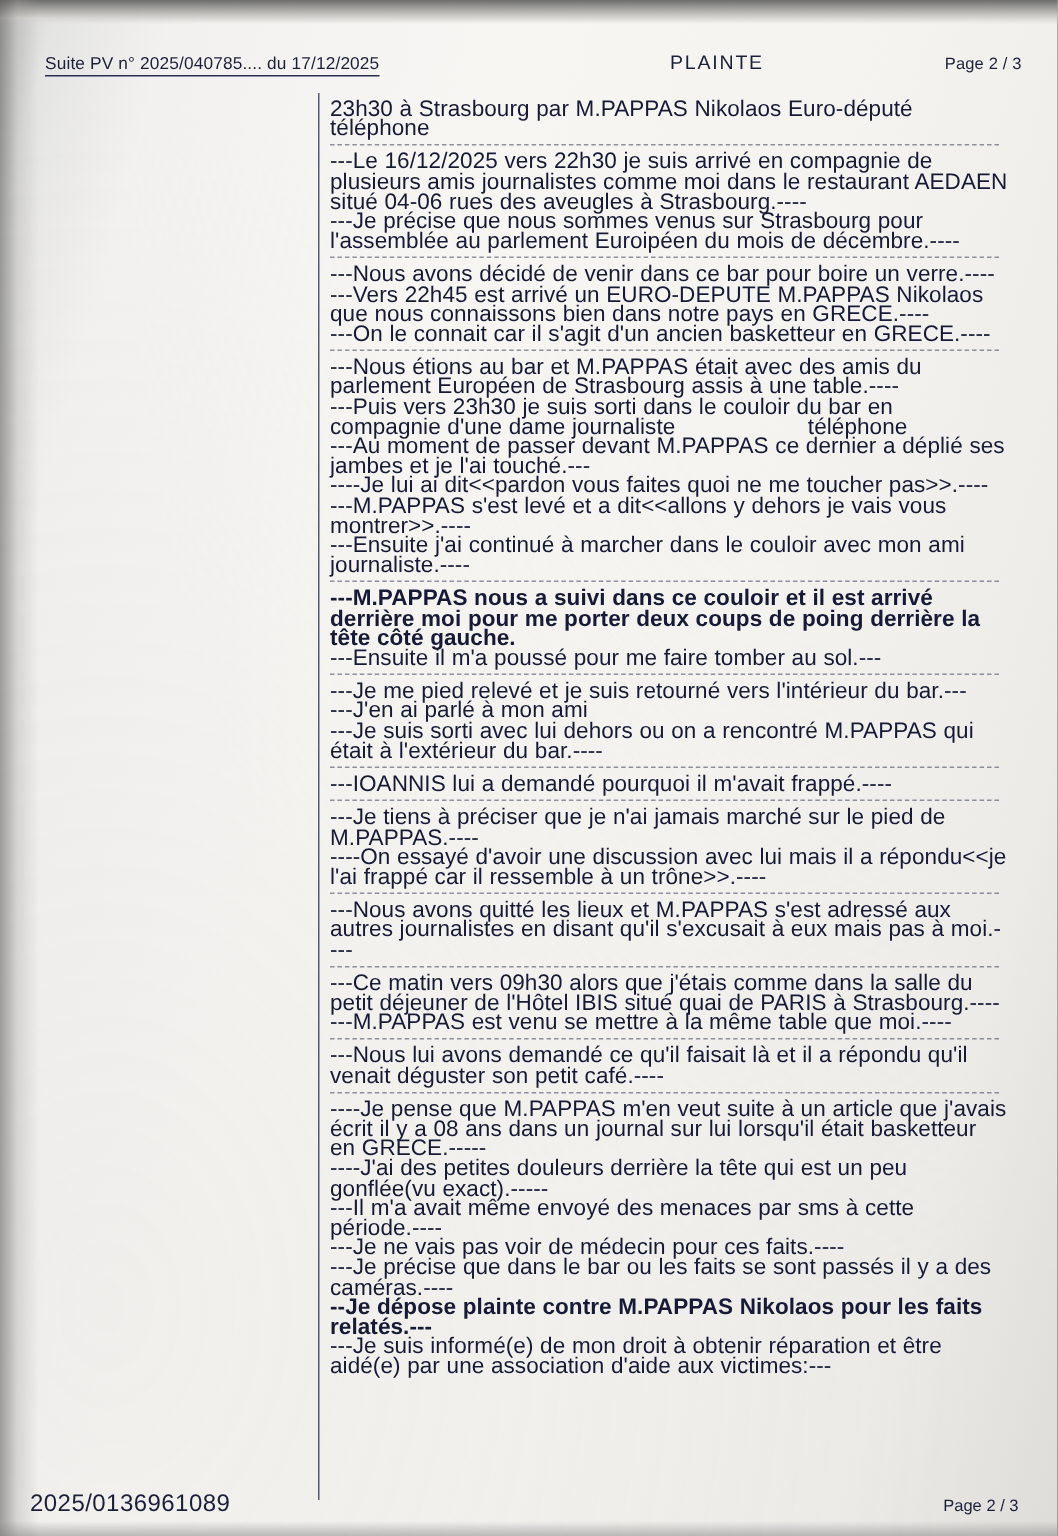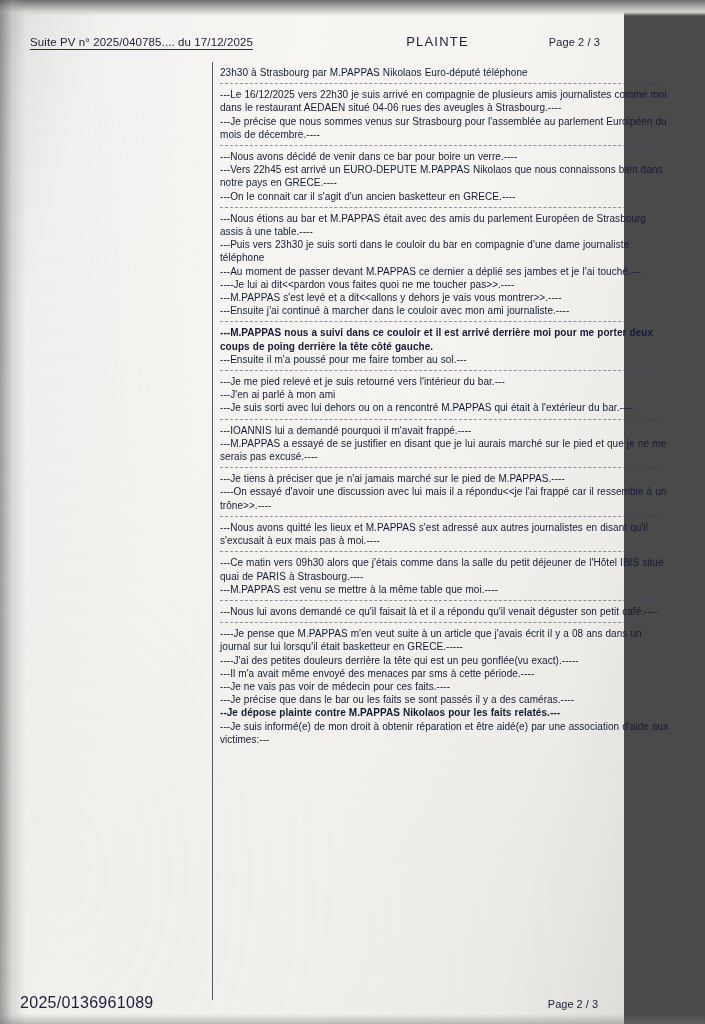--- a/index.html
+++ b/index.html
@@ -12,21 +12,21 @@
     height: 1024px;
     overflow: hidden;
     font-family: "Liberation Sans", sans-serif;
   }
 
   
   #page-sheet {
     position: absolute;
     left: 0;
     top: 0;
-    width: 624px;
+    width: 705px;
     height: 1024px;
     background:
       linear-gradient(105deg, #c9c9c9 0%, #e4e4e2 4%, #f2f1ef 12%, #f7f6f3 35%, #f4f3f0 62%, #ecebe8 85%, #dedcd8 100%);
   }
   
   #top-shadow {
     position: absolute;
     left: 0; top: 0;
     width: 705px; height: 16px;
     background: linear-gradient(180deg, #6d6d6d 0%, #a9a8a5 40%, #d8d6d2 75%, rgba(240,239,236,0) 100%);
@@ -84,21 +84,21 @@
     background: #3a3f5c;
     opacity: 0.85;
   }
 
   #body-col {
     position: absolute;
     left: 220px;
     top: 66px;
     width: 452px;
     color: #161a36;
-    font-size: 10px;
+    font-size: 15px;
     line-height: 13.2px;
     letter-spacing: 0.05px;
   }
   .para {
     margin: 0 0 0 0;
     white-space: pre-wrap;
     word-spacing: 0.2px;
   }
   .para.bold { font-weight: bold; }
   .sep {
@@ -177,21 +177,20 @@
       <div class="para">---Ensuite j'ai continué à marcher dans le couloir avec mon ami journaliste.----</div>
       <div class="sep"></div>
       <div class="para bold">---M.PAPPAS nous a suivi dans ce couloir et il est arrivé derrière moi pour me porter deux coups de poing derrière la tête côté gauche.</div>
       <div class="para">---Ensuite il m'a poussé pour me faire tomber au sol.---</div>
       <div class="sep"></div>
       <div class="para">---Je me pied relevé et je suis retourné vers l'intérieur du bar.---</div>
       <div class="para">---J'en ai parlé à mon ami</div>
       <div class="para">---Je suis sorti avec lui dehors ou on a rencontré M.PAPPAS qui était à l'extérieur du bar.----</div>
       <div class="sep"></div>
       <div class="para">---IOANNIS lui a demandé pourquoi il m'avait frappé.----</div>
-      <div class="para">---M.PAPPAS a essayé de se justifier en disant que je lui aurais marché sur le pied et que je ne me serais pas excusé.----</div>
       <div class="sep"></div>
       <div class="para">---Je tiens à préciser que je n'ai jamais marché sur le pied de M.PAPPAS.----</div>
       <div class="para">----On essayé d'avoir une discussion avec lui mais il a répondu&lt;&lt;je l'ai frappé car il ressemble à un trône&gt;&gt;.----</div>
       <div class="sep"></div>
       <div class="para">---Nous avons quitté les lieux et M.PAPPAS s'est adressé aux autres journalistes en disant qu'il s'excusait à eux mais pas à moi.----</div>
       <div class="sep"></div>
       <div class="para">---Ce matin vers 09h30 alors que j'étais comme dans la salle du petit déjeuner de l'Hôtel IBIS situé quai de PARIS à Strasbourg.----</div>
       <div class="para">---M.PAPPAS est venu se mettre à la même table que moi.----</div>
       <div class="sep"></div>
       <div class="para">---Nous lui avons demandé ce qu'il faisait là et il a répondu qu'il venait déguster son petit café.----</div>

